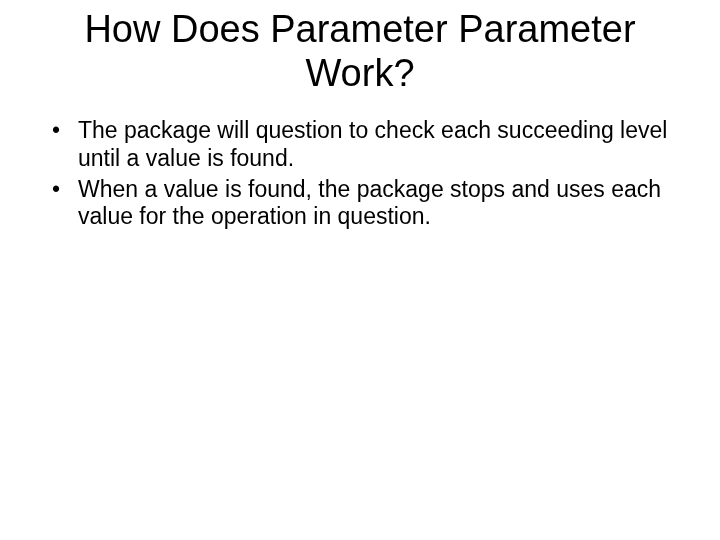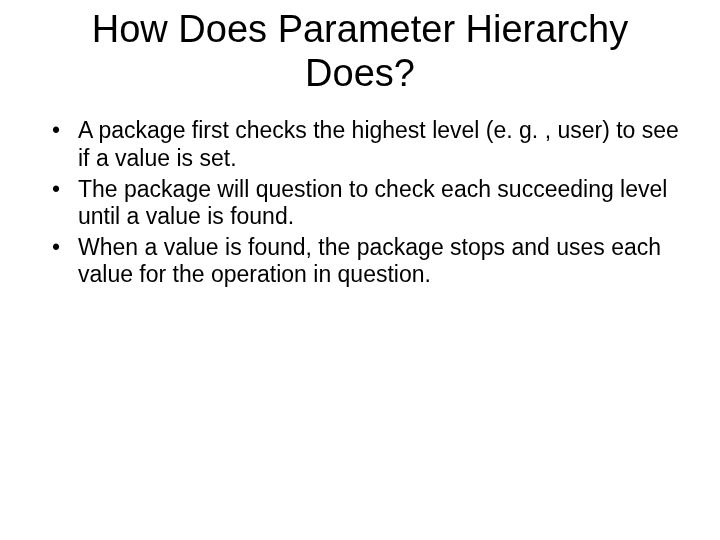--- a/index.html
+++ b/index.html
@@ -45,19 +45,18 @@
       position: absolute;
       left: 2px;
       top: 0;
       font-size: 23px;
     }
   </style>
 </head>
 <body>
 
 <div class="slide">
-  <h1 class="title">How Does Parameter Hierarchy Does?</h1>
+  <h1 class="title">How Does Parameter Parameter Work?</h1>
   <ul class="bullets">
-    <li>A package first checks the highest level (e. g. , user) to see if a value is set.</li>
     <li>The package will question to check each succeeding level until a value is found.</li>
     <li>When a value is found, the package stops and uses each value for the operation in question.</li>
   </ul>
 </div>
 
 </body></html>

